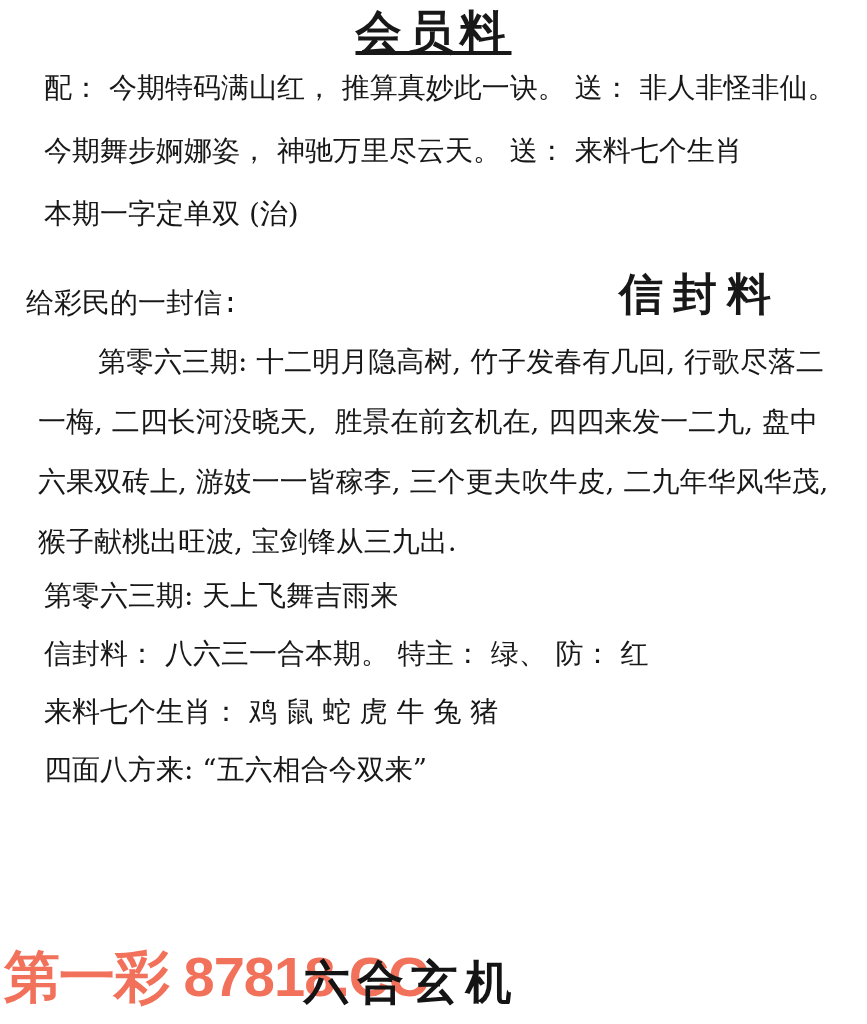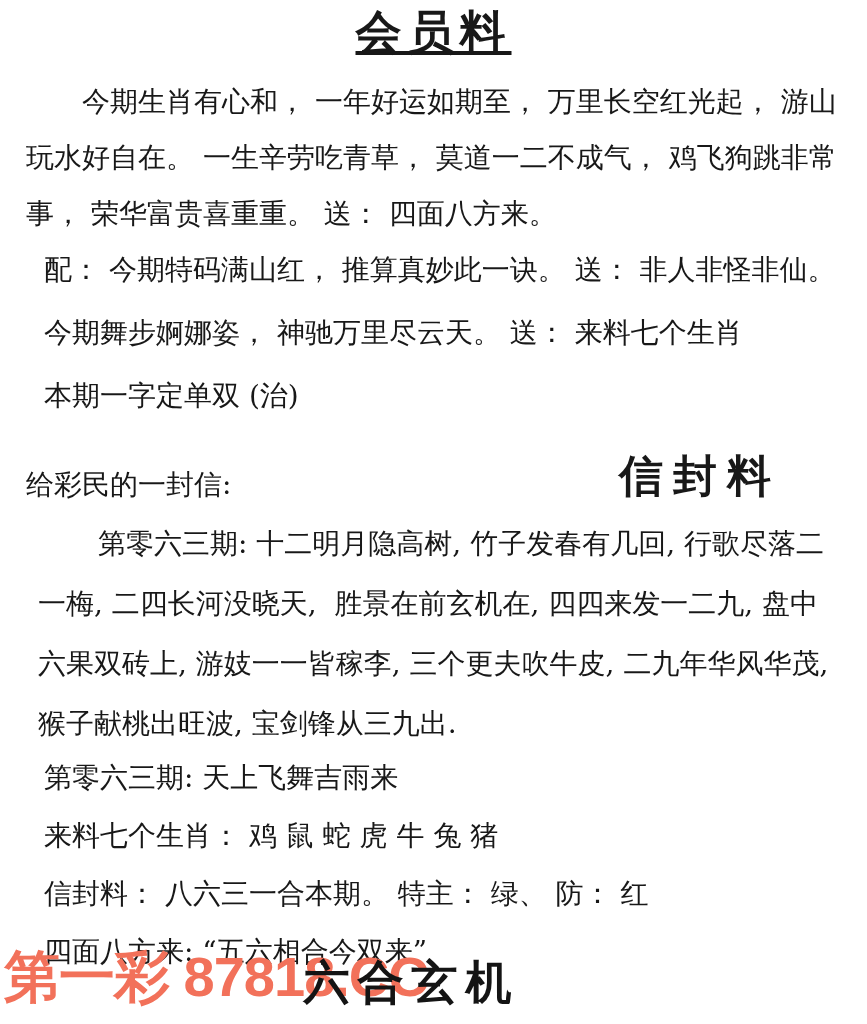--- a/index.html
+++ b/index.html
@@ -51,20 +51,21 @@
   .section-header {
     position: relative;
     margin-top: 8px;
     height: 72px;
   }
   .lead-in {
     position: absolute;
     left: 0; bottom: 2px;
     font-size: 28px;
     white-space: pre;
+    font-family: Liberation Mono, monospace;
   }
   .envelope-title {
     position: absolute;
     left: 8px; right: 60px;
     bottom: 0;
     text-align: right;
     font-size: 44px;
     font-weight: 700;
     letter-spacing: 10px;
   }
@@ -96,45 +97,42 @@
     color: #141414;
   }
 </style>
 </head>
 <body>
 
 <div class="content">
 
   <h1 class="big-title">会员料</h1>
 
-  <p class="para p1">今期生肖有心和， 一年好运如期至， 万里长空红光起， 游山
-玩水好自在。 一生辛劳吃青草， 莫道一二不成气， 鸡飞狗跳非常
-事， 荣华富贵喜重重。 送： 四面八方来。</p>
 
   <p class="bodyline pei">配： 今期特码满山红， 推算真妙此一诀。 送： 非人非怪非仙。</p>
 
   <p class="bodyline dance">今期舞步婀娜姿， 神驰万里尽云天。 送： 来料七个生肖</p>
 
   <p class="bodyline danshuang">本期一字定单双 (治)</p>
 
   <div class="section-header">
     <span class="lead-in">给彩民的一封信:</span>
     <span class="envelope-title">信封料</span>
   </div>
 
   <p class="para p2">第零六三期: 十二明月隐高树, 竹子发春有几回, 行歌尽落二
 一梅, 二四长河没晓天,  胜景在前玄机在, 四四来发一二九, 盘中
 六果双砖上, 游妓一一皆稼李, 三个更夫吹牛皮, 二九年华风华茂,
 猴子献桃出旺波, 宝剑锋从三九出.</p>
 
   <p class="bodyline tema">第零六三期: 天上飞舞吉雨来</p>
 
+  <p class="bodyline xinfeng">信封料： 八六三一合本期。 特主： 绿、 防： 红</p>
+
   <p class="bodyline zodiac">来料七个生肖： 鸡 鼠 蛇 虎 牛 兔 猪</p>
-
-  <p class="bodyline xinfeng">信封料： 八六三一合本期。 特主： 绿、 防： 红</p>
 
   <p class="bodyline zengdao">四面八方来: “五六相合今双来”</p>
 
 </div>
 
 <div class="watermark" style="color: rgb(242, 113, 90);">第一彩 87818.CC</div>
 
 <div class="mystery-title">六合玄机</div>
 
 </body></html>

